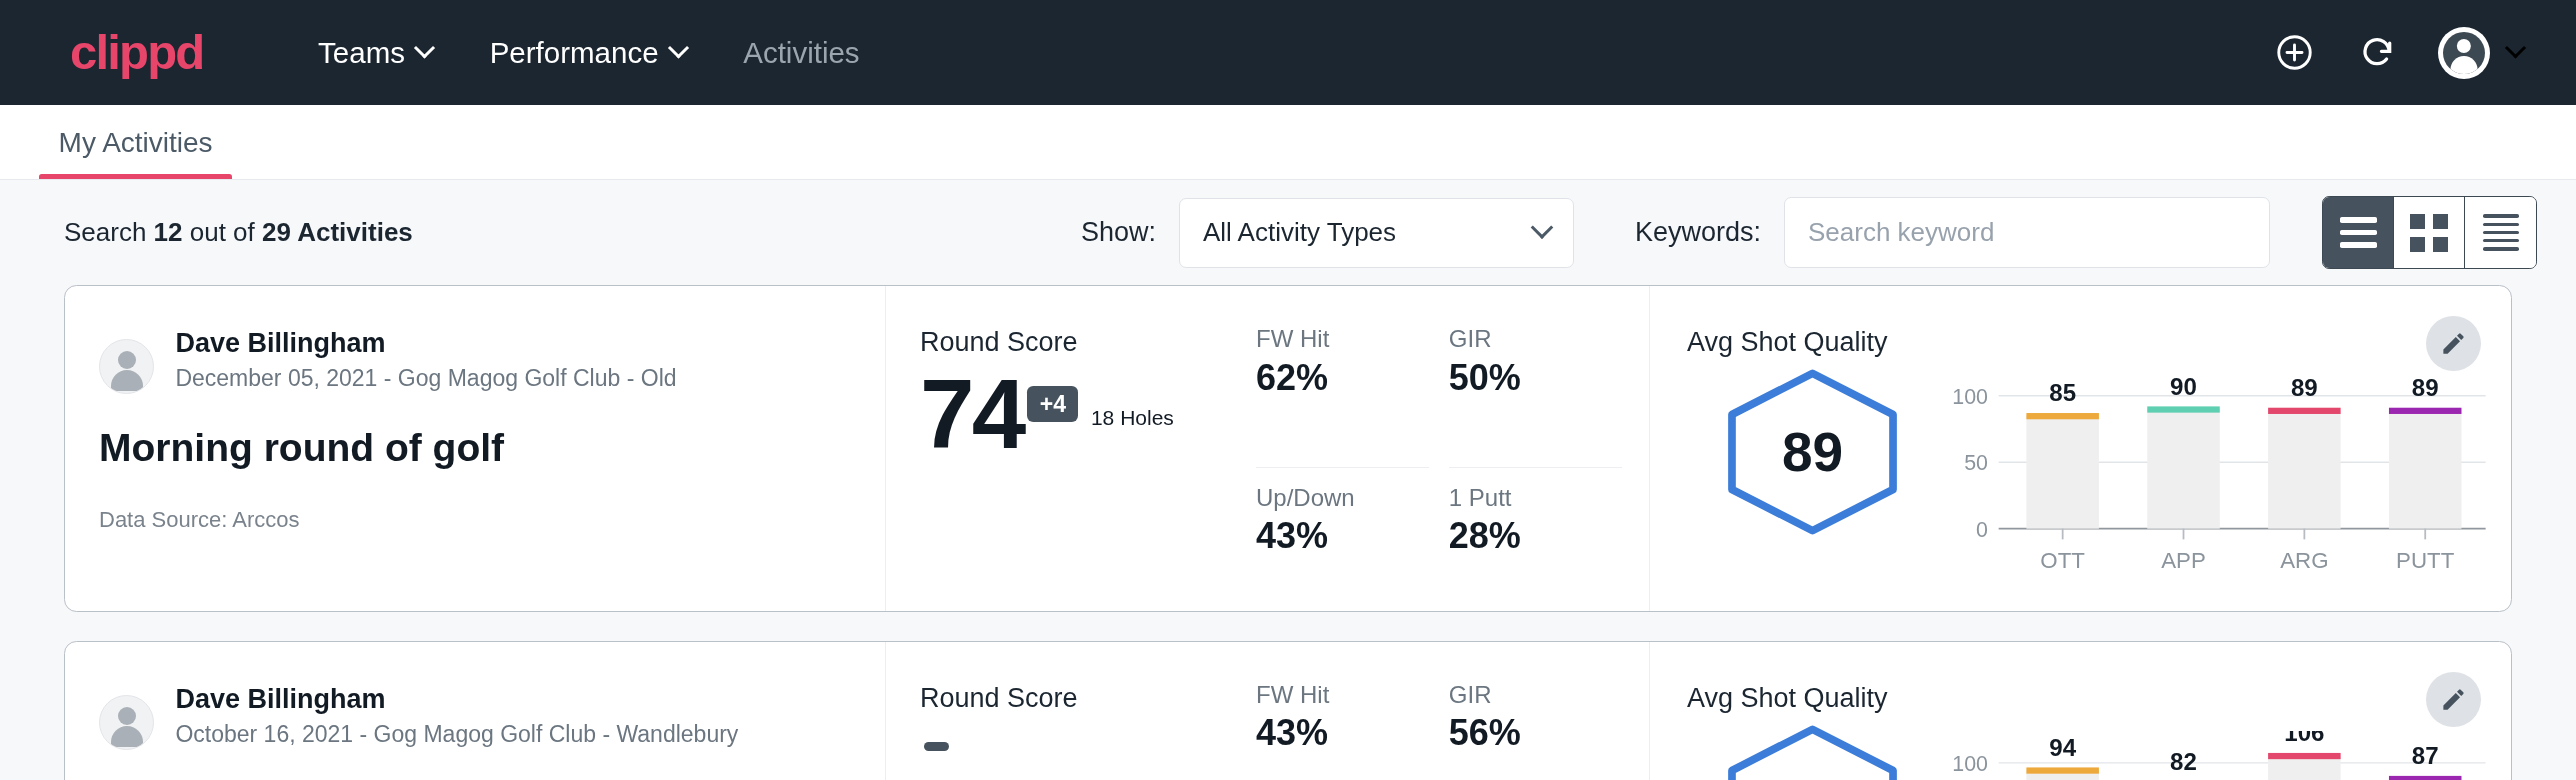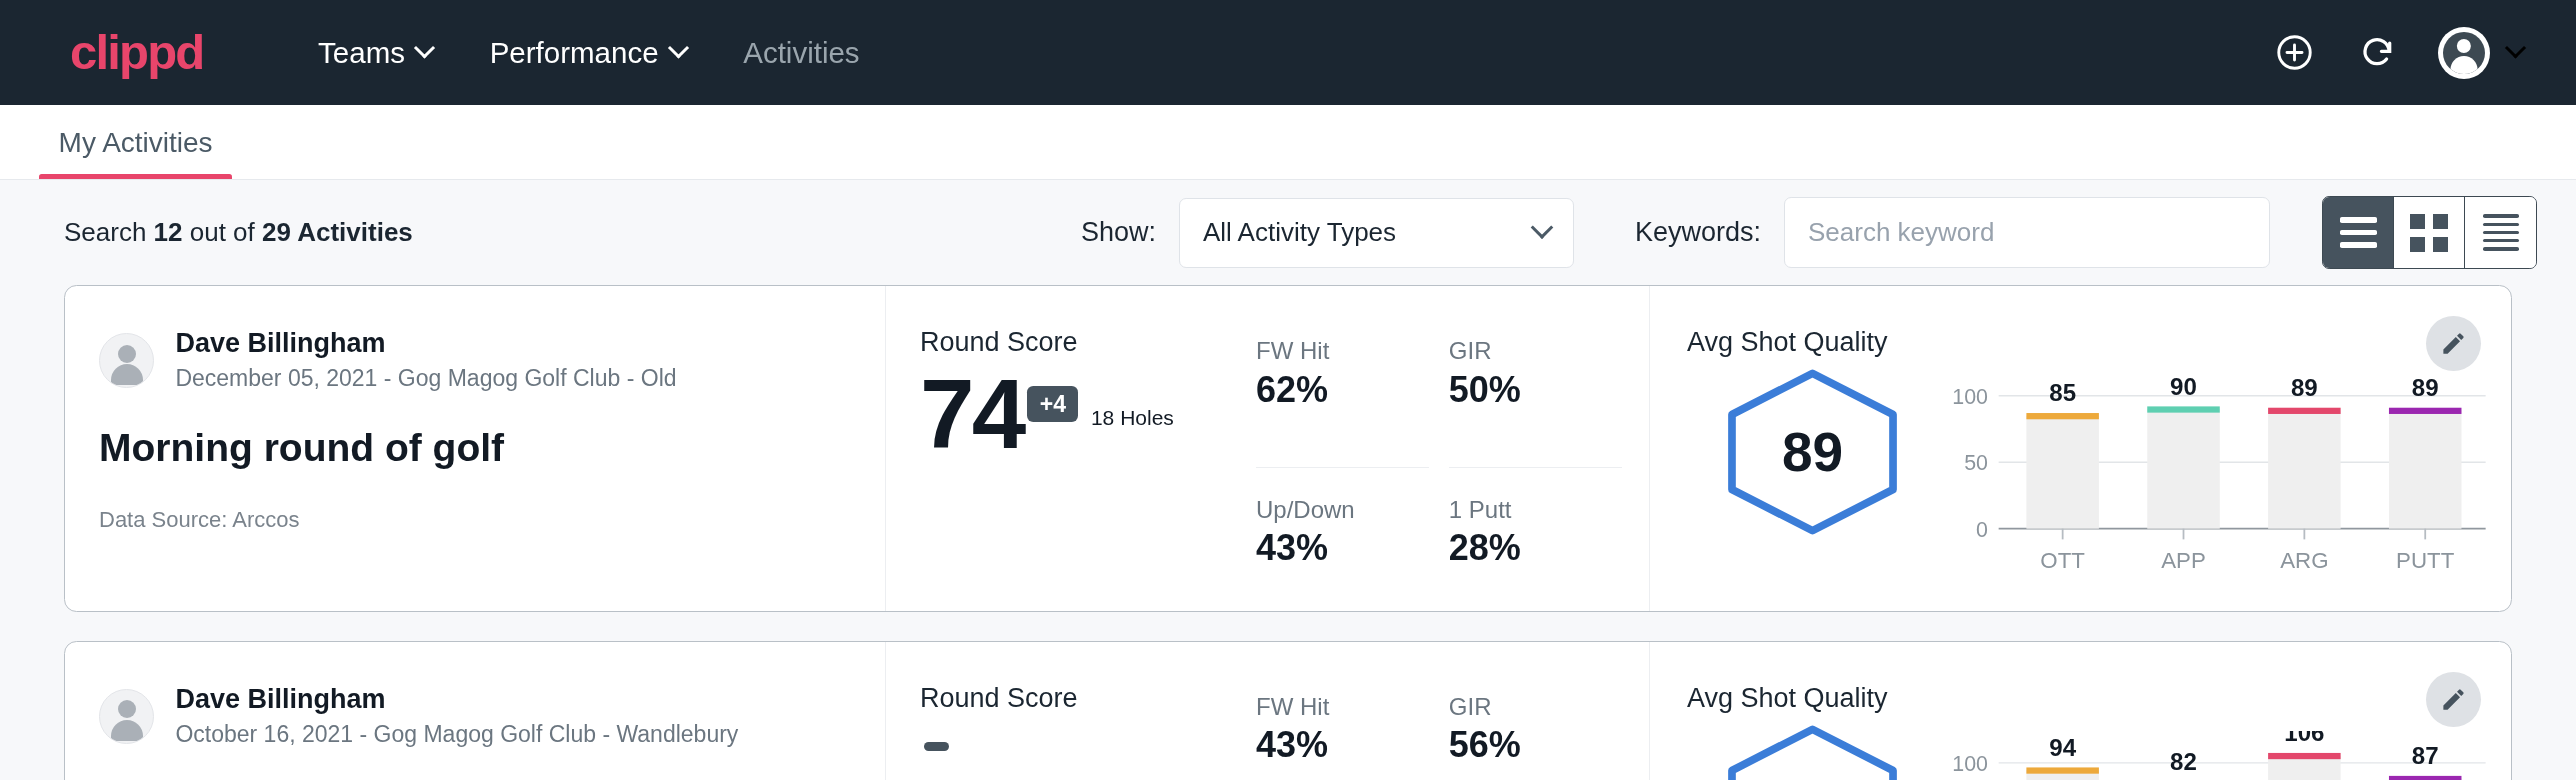--- a/index.html
+++ b/index.html
@@ -184,21 +184,21 @@
     display: flex;
     align-items: stretch;
     position: relative;
     margin-bottom: 28.6px;
   }
   .card-left {
     width: 821px;
     padding: 41px 36px 0 34px;
     border-right: 1.8px solid #eceef1;
   }
-  .who { display: flex; align-items: center; gap: 21.4px; }
+  .who { display: flex; align-items: flex-end; gap: 21.4px; }
   .av {
     width: 55px; height: 55px; border-radius: 50%;
     background: #f1f2f4; border: 0.9px solid #e3e5e9;
     position: relative; overflow: hidden; flex: 0 0 auto;
   }
   .av::before {
     content: ""; position: absolute;
     width: 18px; height: 18px; border-radius: 50%;
     background: #aab0b7; left: 50%; top: 10.7px; transform: translateX(-50%);
   }
@@ -240,21 +240,21 @@
     width: 393px;
     padding: 39px 27px 0 0;
     display: grid;
     grid-template-columns: 1fr 1fr;
     grid-template-rows: auto auto;
     column-gap: 19.6px;
   }
   .stat { padding-right: 14.3px; }
   .stat-top { border-bottom: 1.8px solid #eceef1; padding-bottom: 14.3px; }
   .stat-bot { padding-top: 16px; }
-  .stat-k { font-size: 24px; color: #6b7680; margin-top: 12px; }
+  .stat-k { font-size: 24px; color: #6b7680; }
   .stat-v { font-size: 36px; font-weight: bold; color: #121a24; margin-top: 3.6px; }
 
   .card-quality {
     flex: 1;
     padding: 41px 0 0 37px;
     border-left: 1.8px solid #eceef1;
     display: flex;
     flex-direction: column;
   }
   .q-row { display: flex; align-items: flex-start; margin-top: 3.6px; }

